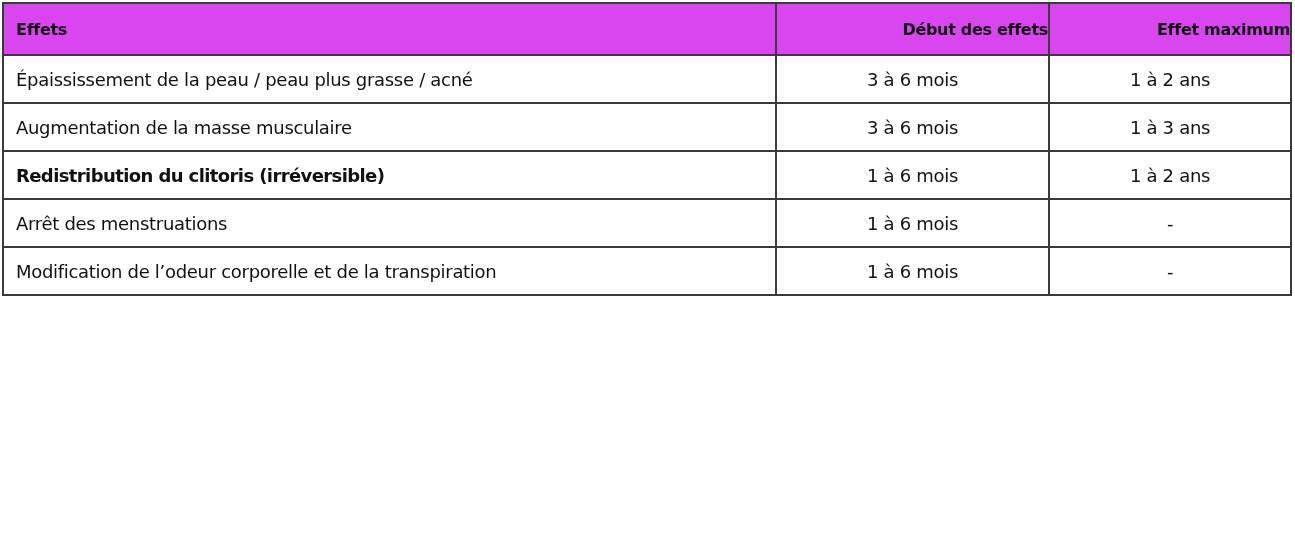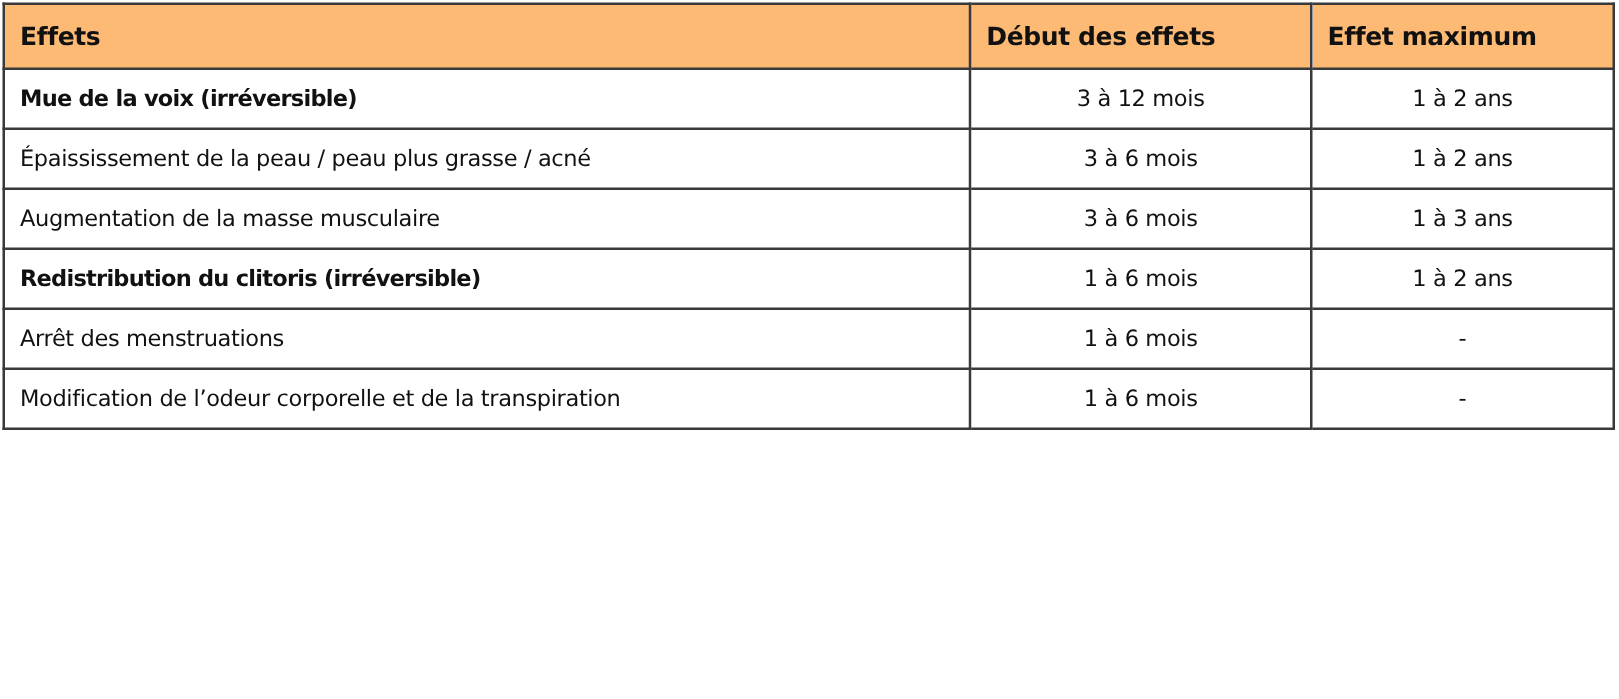--- a/index.html
+++ b/index.html
@@ -12,28 +12,28 @@
       color: #111111;
       table-layout: fixed;
     }
     .tbl th, .tbl td {
       border: 2px solid #3a3a3a;
       padding: 0 0 0 12px;
       white-space: nowrap;
       overflow: hidden;
     }
     .tbl thead th {
-      background: #fdba74;
+      background: #d946ef;
       height: 50px;
-      font-size: 20px;
+      font-size: 16px;
       font-weight: bold;
       text-align: left;
       letter-spacing: -0.3px;
     }
-    .tbl thead th.c { text-align: left; padding-left: 12px; }
+    .tbl thead th.c { text-align: right; padding-left: 0; }
     .tbl tbody td {
       height: 46px;
       font-size: 18px;
       letter-spacing: -0.3px;
     }
     .tbl tbody td.c { text-align: center; padding-left: 0; }
     .tbl tbody td.b { font-weight: bold; letter-spacing: -0.6px; }
     col.c1 { width: 773px; }
     col.c2 { width: 273px; }
     col.c3 { width: 242px; }
@@ -49,25 +49,20 @@
     </colgroup>
   <thead>
     <tr>
       <th>Effets</th>
       <th class="c">Début des effets</th>
       <th class="c">Effet maximum</th>
     </tr>
   </thead>
   <tbody>
     <tr>
-      <td class="b">Mue de la voix  (irréversible)</td>
-      <td class="c">3 à 12 mois</td>
-      <td class="c">1 à 2 ans</td>
-    </tr>
-    <tr>
       <td>Épaississement de la peau / peau plus grasse / acné</td>
       <td class="c">3 à 6 mois</td>
       <td class="c">1 à 2 ans</td>
     </tr>
     <tr>
       <td>Augmentation de la masse musculaire</td>
       <td class="c">3 à 6 mois</td>
       <td class="c">1 à 3 ans</td>
     </tr>
     <tr>

